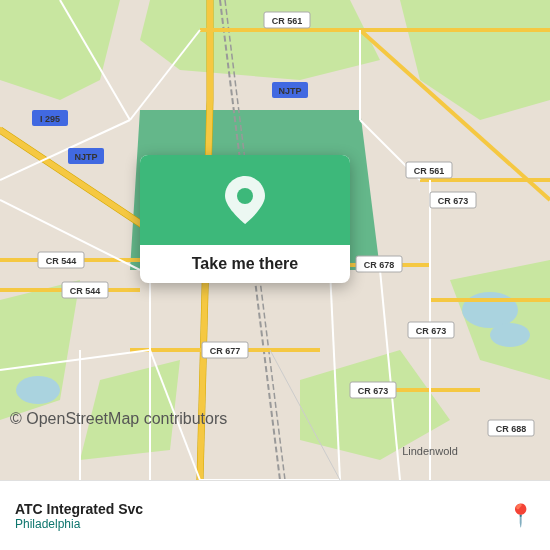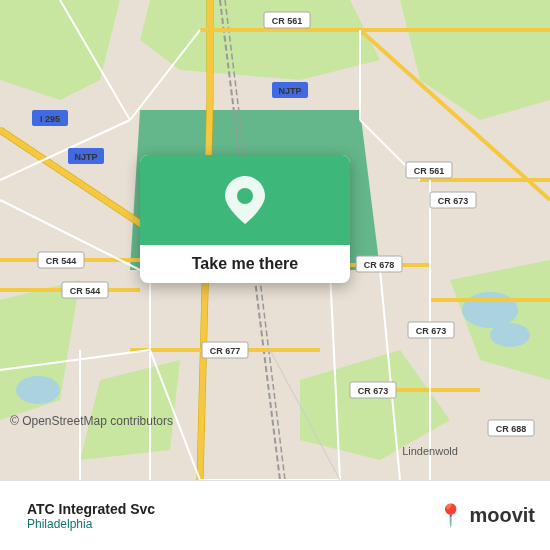--- a/index.html
+++ b/index.html
@@ -112,36 +112,35 @@
       background: white;
       display: flex;
       align-items: center;
       padding: 0 15px;
       border-top: 1px solid #e0e0e0;
       position: relative;
     }
 
     #bottom-info {
       flex: 1;
-      margin-left: 12px;
     }
 
     #location-name {
       font-size: 14px;
       font-weight: bold;
       color: #222;
     }
 
     #location-city {
       font-size: 12px;
       color: #0f766e;
     }
 
     #osm-credit {
-      font-size: 12px;
+      font-size: 16px;
       color: #555;
       position: absolute;
       bottom: 52px;
       left: 10px;
     }
 
     
     #moovit-logo {
       display: flex;
       align-items: center;
@@ -292,15 +291,14 @@
   </div>
 </div>
 
 <div id="bottom-bar">
   <div id="bottom-info">
     <div id="location-name">ATC Integrated Svc</div>
     <div id="location-city">Philadelphia</div>
   </div>
   <div id="moovit-logo">
     <span class="moovit-pin" style="color:#e8463a;">📍</span>
-    <span id="moovit-text">moovit</span>
   </div>
 </div>
 
 </body></html>

